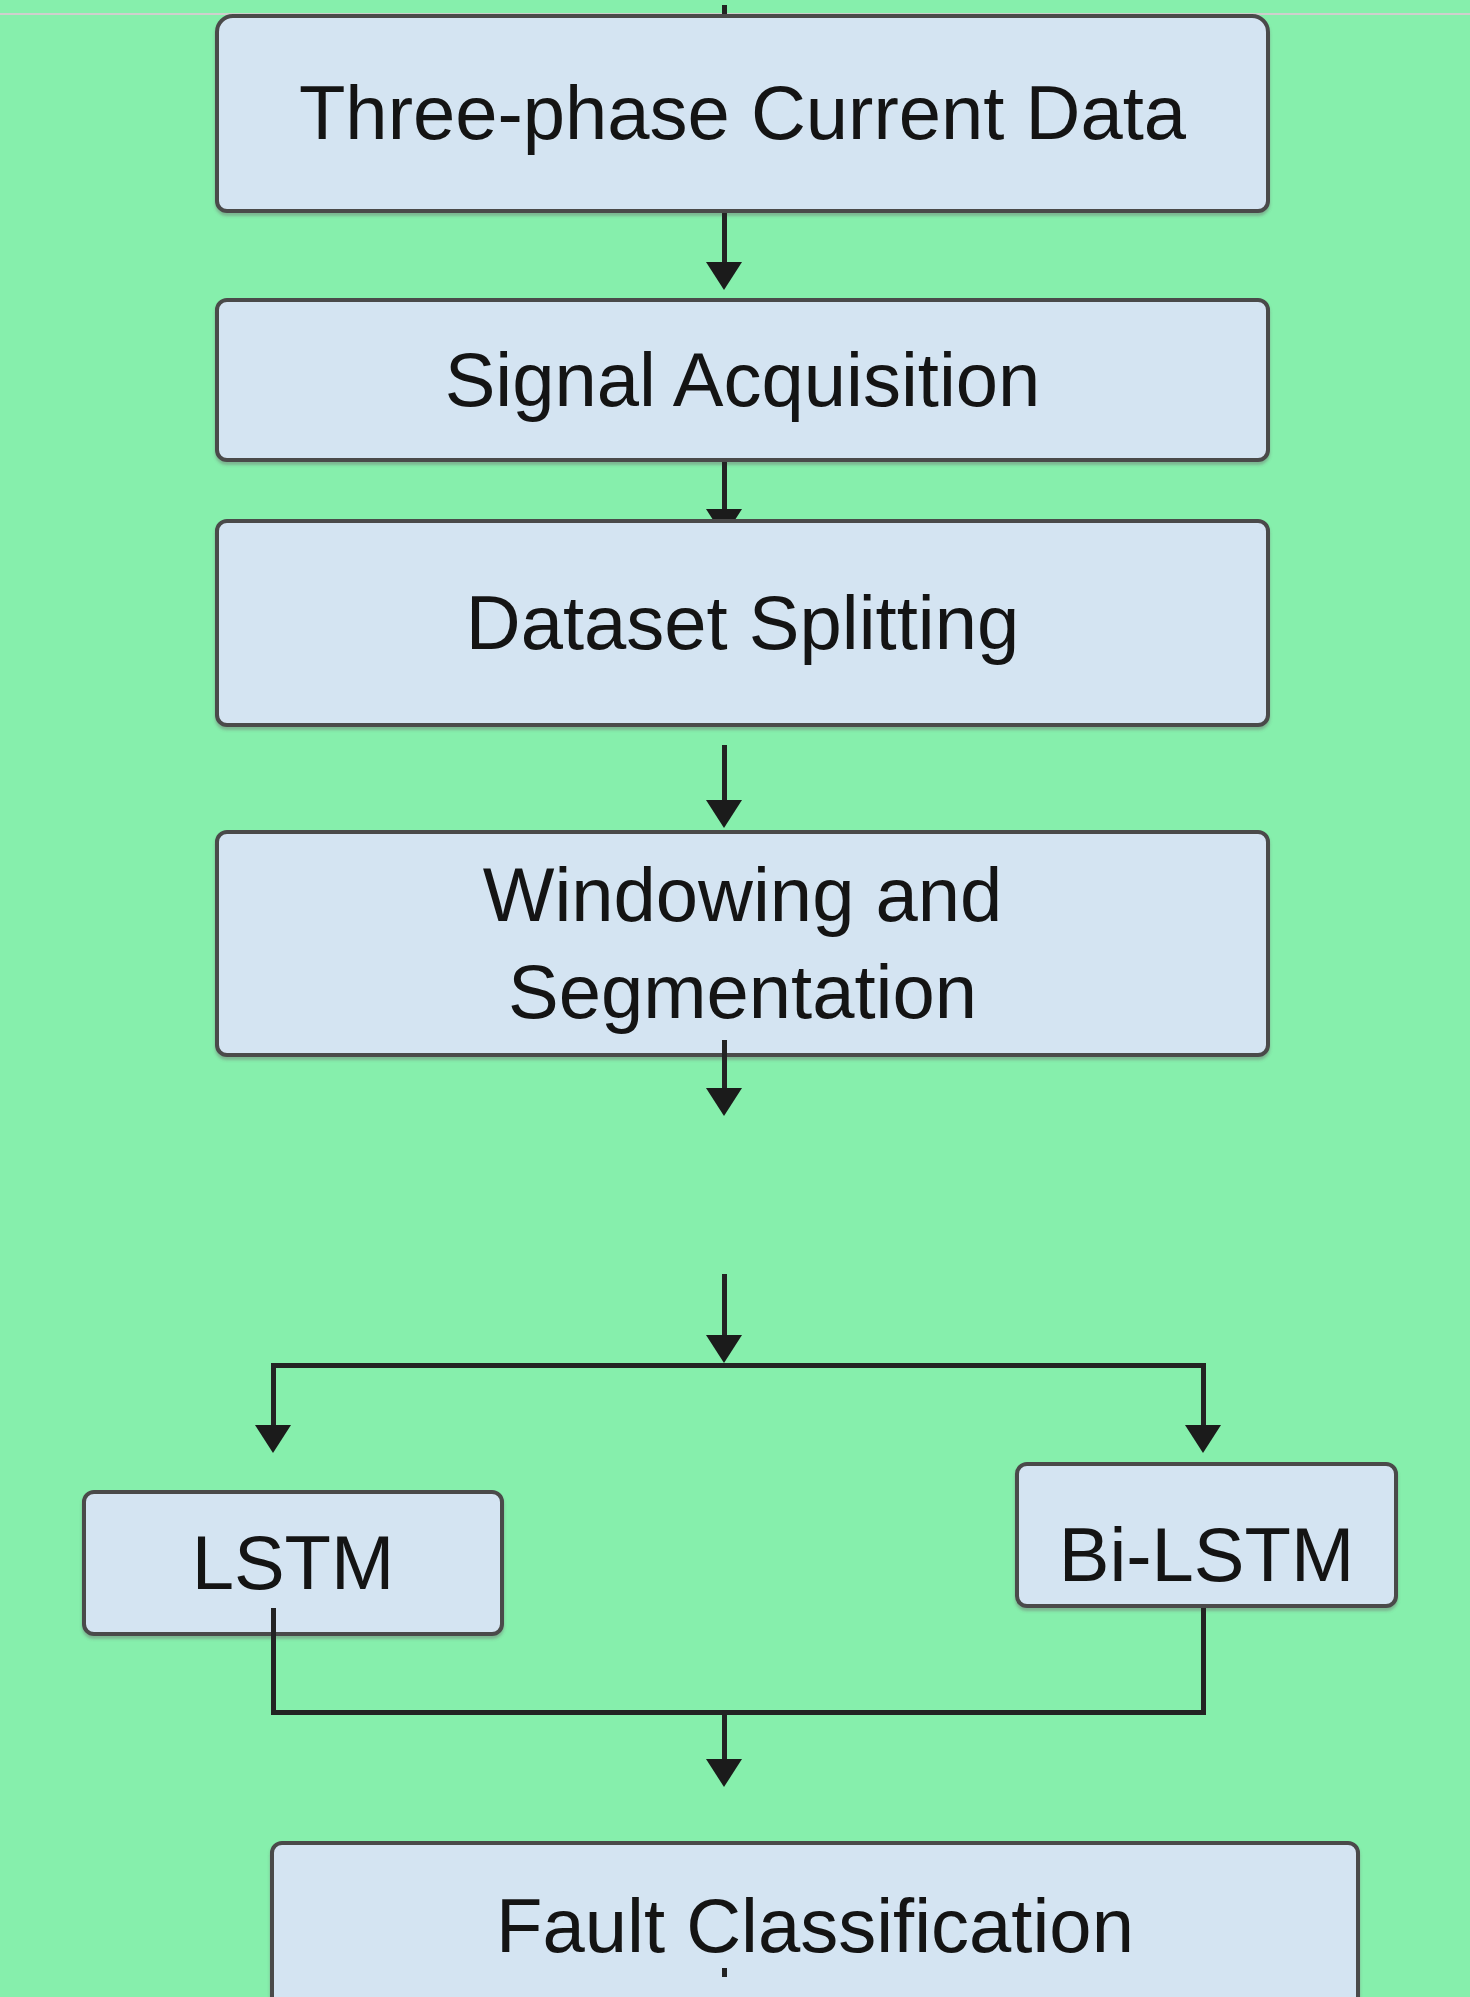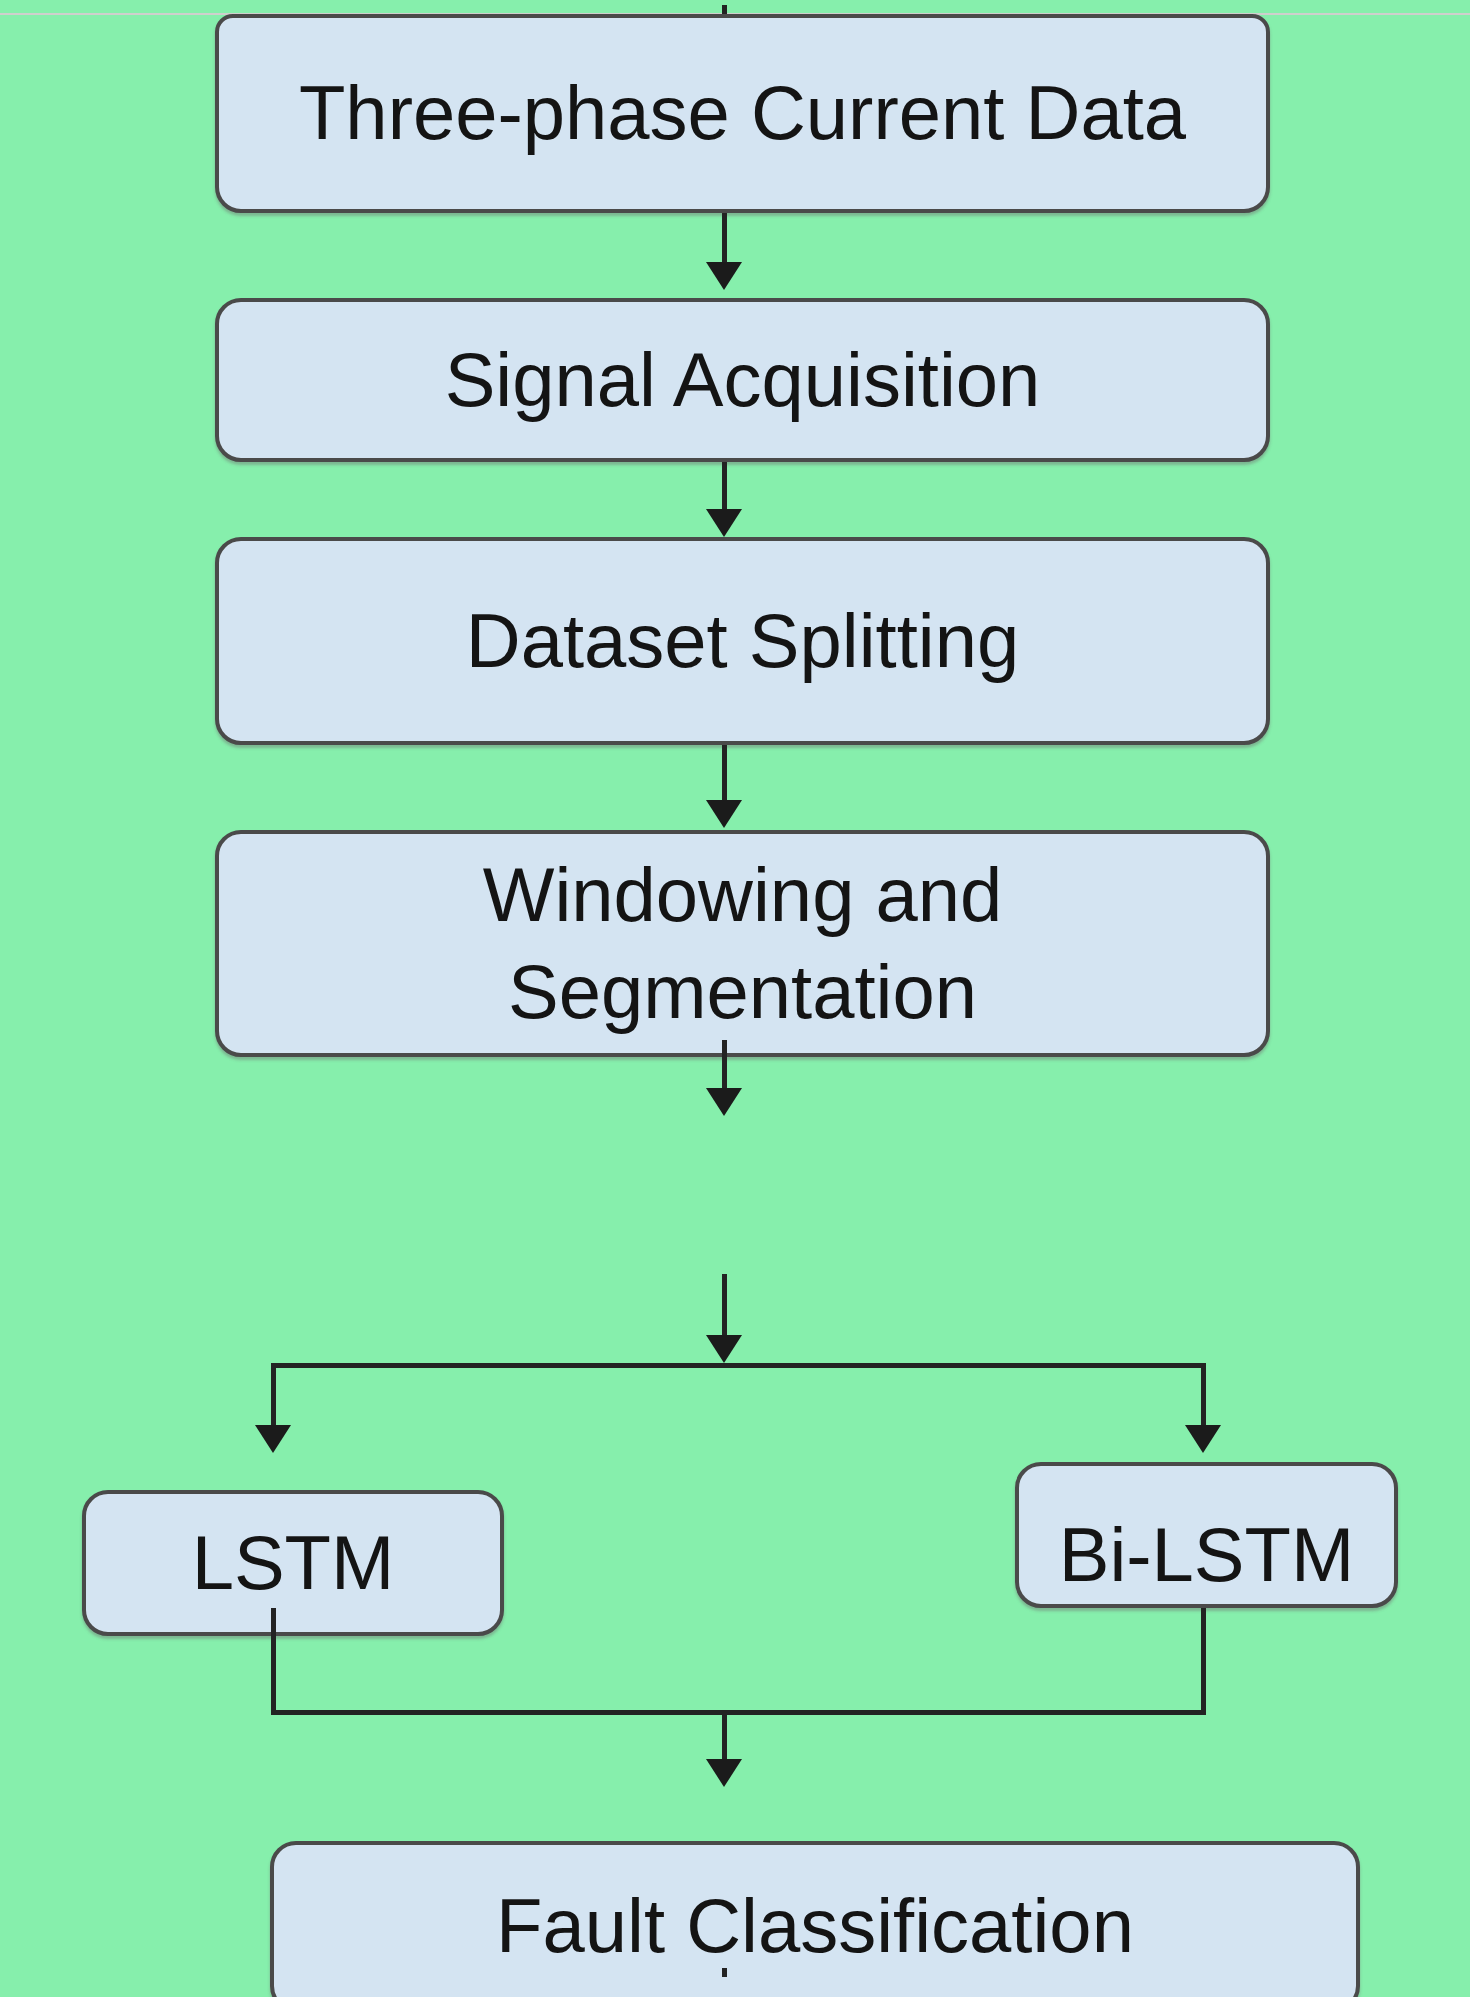--- a/index.html
+++ b/index.html
@@ -15,38 +15,38 @@
     position: absolute;
     left: 0; top: 13px;
     width: 100%; height: 2px;
     background: #cfcfcd;
   }
   .node {
     position: absolute;
     box-sizing: border-box;
     background: #d4e4f2;
     border: 4px solid #4a4a4a;
-    border-radius: 26px;
+    border-radius: 12px;
     box-shadow: 0 3px 3px rgba(110,110,110,0.45);
     display: flex;
     flex-direction: column;
     align-items: center;
     justify-content: center;
     text-align: center;
     font-size: 76px;
     line-height: 1.27;
     color: #141414;
     letter-spacing: 0px;
   }
   .node span { display: block; white-space: nowrap; }
 
   
   .n-input   { left: 215px; top: 14px;   width: 1055px; height: 199px; border-top-left-radius: 18px; border-top-right-radius: 18px; }
   .n-acq     { left: 215px; top: 298px;  width: 1055px; height: 164px; }
-  .n-split   { left: 215px; top: 537px;  width: 1055px; height: 208px; }
+  .n-split   { left: 215px; top: 519px;  width: 1055px; height: 208px; }
   .n-window  { left: 215px; top: 830px;  width: 1055px; height: 227px; }
   .n-norm    { left: 215px; top: 1117px; width: 1055px; height: 157px; }
   .n-lstm    { left: 82px;  top: 1462px; width: 422px;  height: 146px; margin-top: 28px; }
   .n-bilstm  { left: 1015px;top: 1462px; width: 383px;  height: 146px; justify-content: flex-end; }
   .n-fault   { left: 270px; top: 1797px; width: 1090px;  height: 171px; margin-top: 44px; }
 
   .vline { position: absolute; width: 5px;  background: #232323; }
   .hline { position: absolute; height: 5px; background: #232323; }
   .ahead {
     position: absolute;

